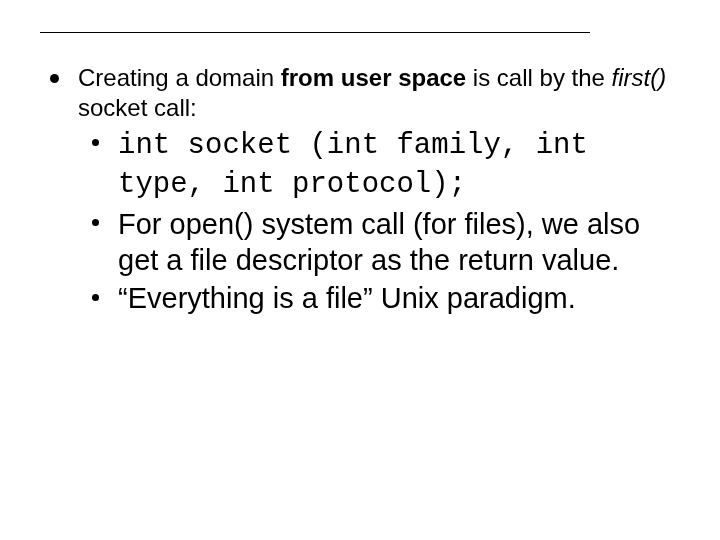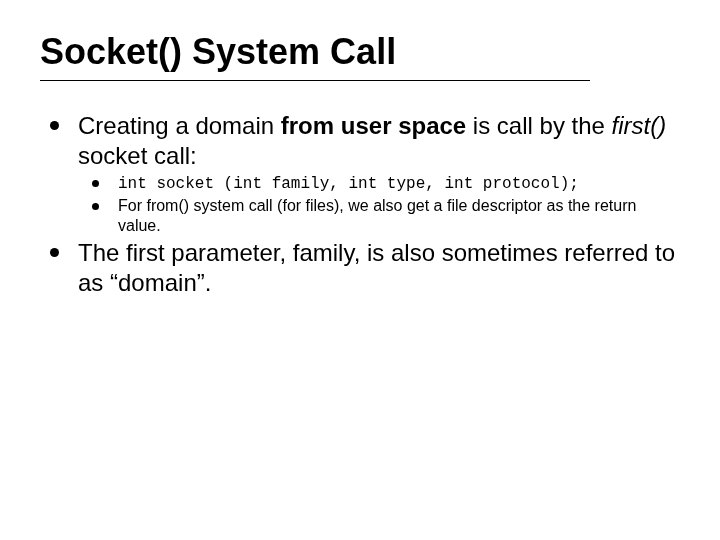--- a/index.html
+++ b/index.html
@@ -44,21 +44,21 @@
     line-height: 1.25;
     margin-bottom: 2px;
   }
   .level2 {
     margin-top: 2px;
     margin-left: 14px;
   }
   .level2 > li {
     position: relative;
     padding-left: 26px;
-    font-size: 16px;
+    font-size: 29px;
     line-height: 1.25;
     margin-bottom: 2px;
   }
   .bullet-dot {
     position: absolute;
     left: 0;
     top: 0.45em;
     width: 9px;
     height: 9px;
     background: #000;
@@ -78,38 +78,37 @@
   .bold {
     font-weight: bold;
     text-align: right;
   }
 </style>
 </head>
 <body>
 
 <div class="slide">
 
-  <h1 class="title">Socket() System Call</h1>
   <hr class="title-rule">
 
   <ul class="level1">
     <li>
       <span class="bullet-dot"></span>
       <span>Creating a domain </span><span class="bold">from user space</span><span> is call by the </span><span class="italic">first()</span><span> socket call:</span>
 
       <ul class="level2">
         <li>
           <span class="bullet-dot small"></span>
           <span class="mono">int socket (int family, int type, int protocol);</span>
         </li>
         <li>
           <span class="bullet-dot small"></span>
-          <span>For from() system call (for files), we also get a file descriptor as the return value.</span>
+          <span>For open() system call (for files), we also get a file descriptor as the return value.</span>
+        </li>
+        <li>
+          <span class="bullet-dot small"></span>
+          <span>“Everything is a file” Unix paradigm.</span>
         </li>
       </ul>
-    </li>
-    <li>
-      <span class="bullet-dot"></span>
-      <span>The first parameter, family, is also sometimes referred to as “domain”.</span>
     </li>
   </ul>
 
 </div>
 
 </body></html>

